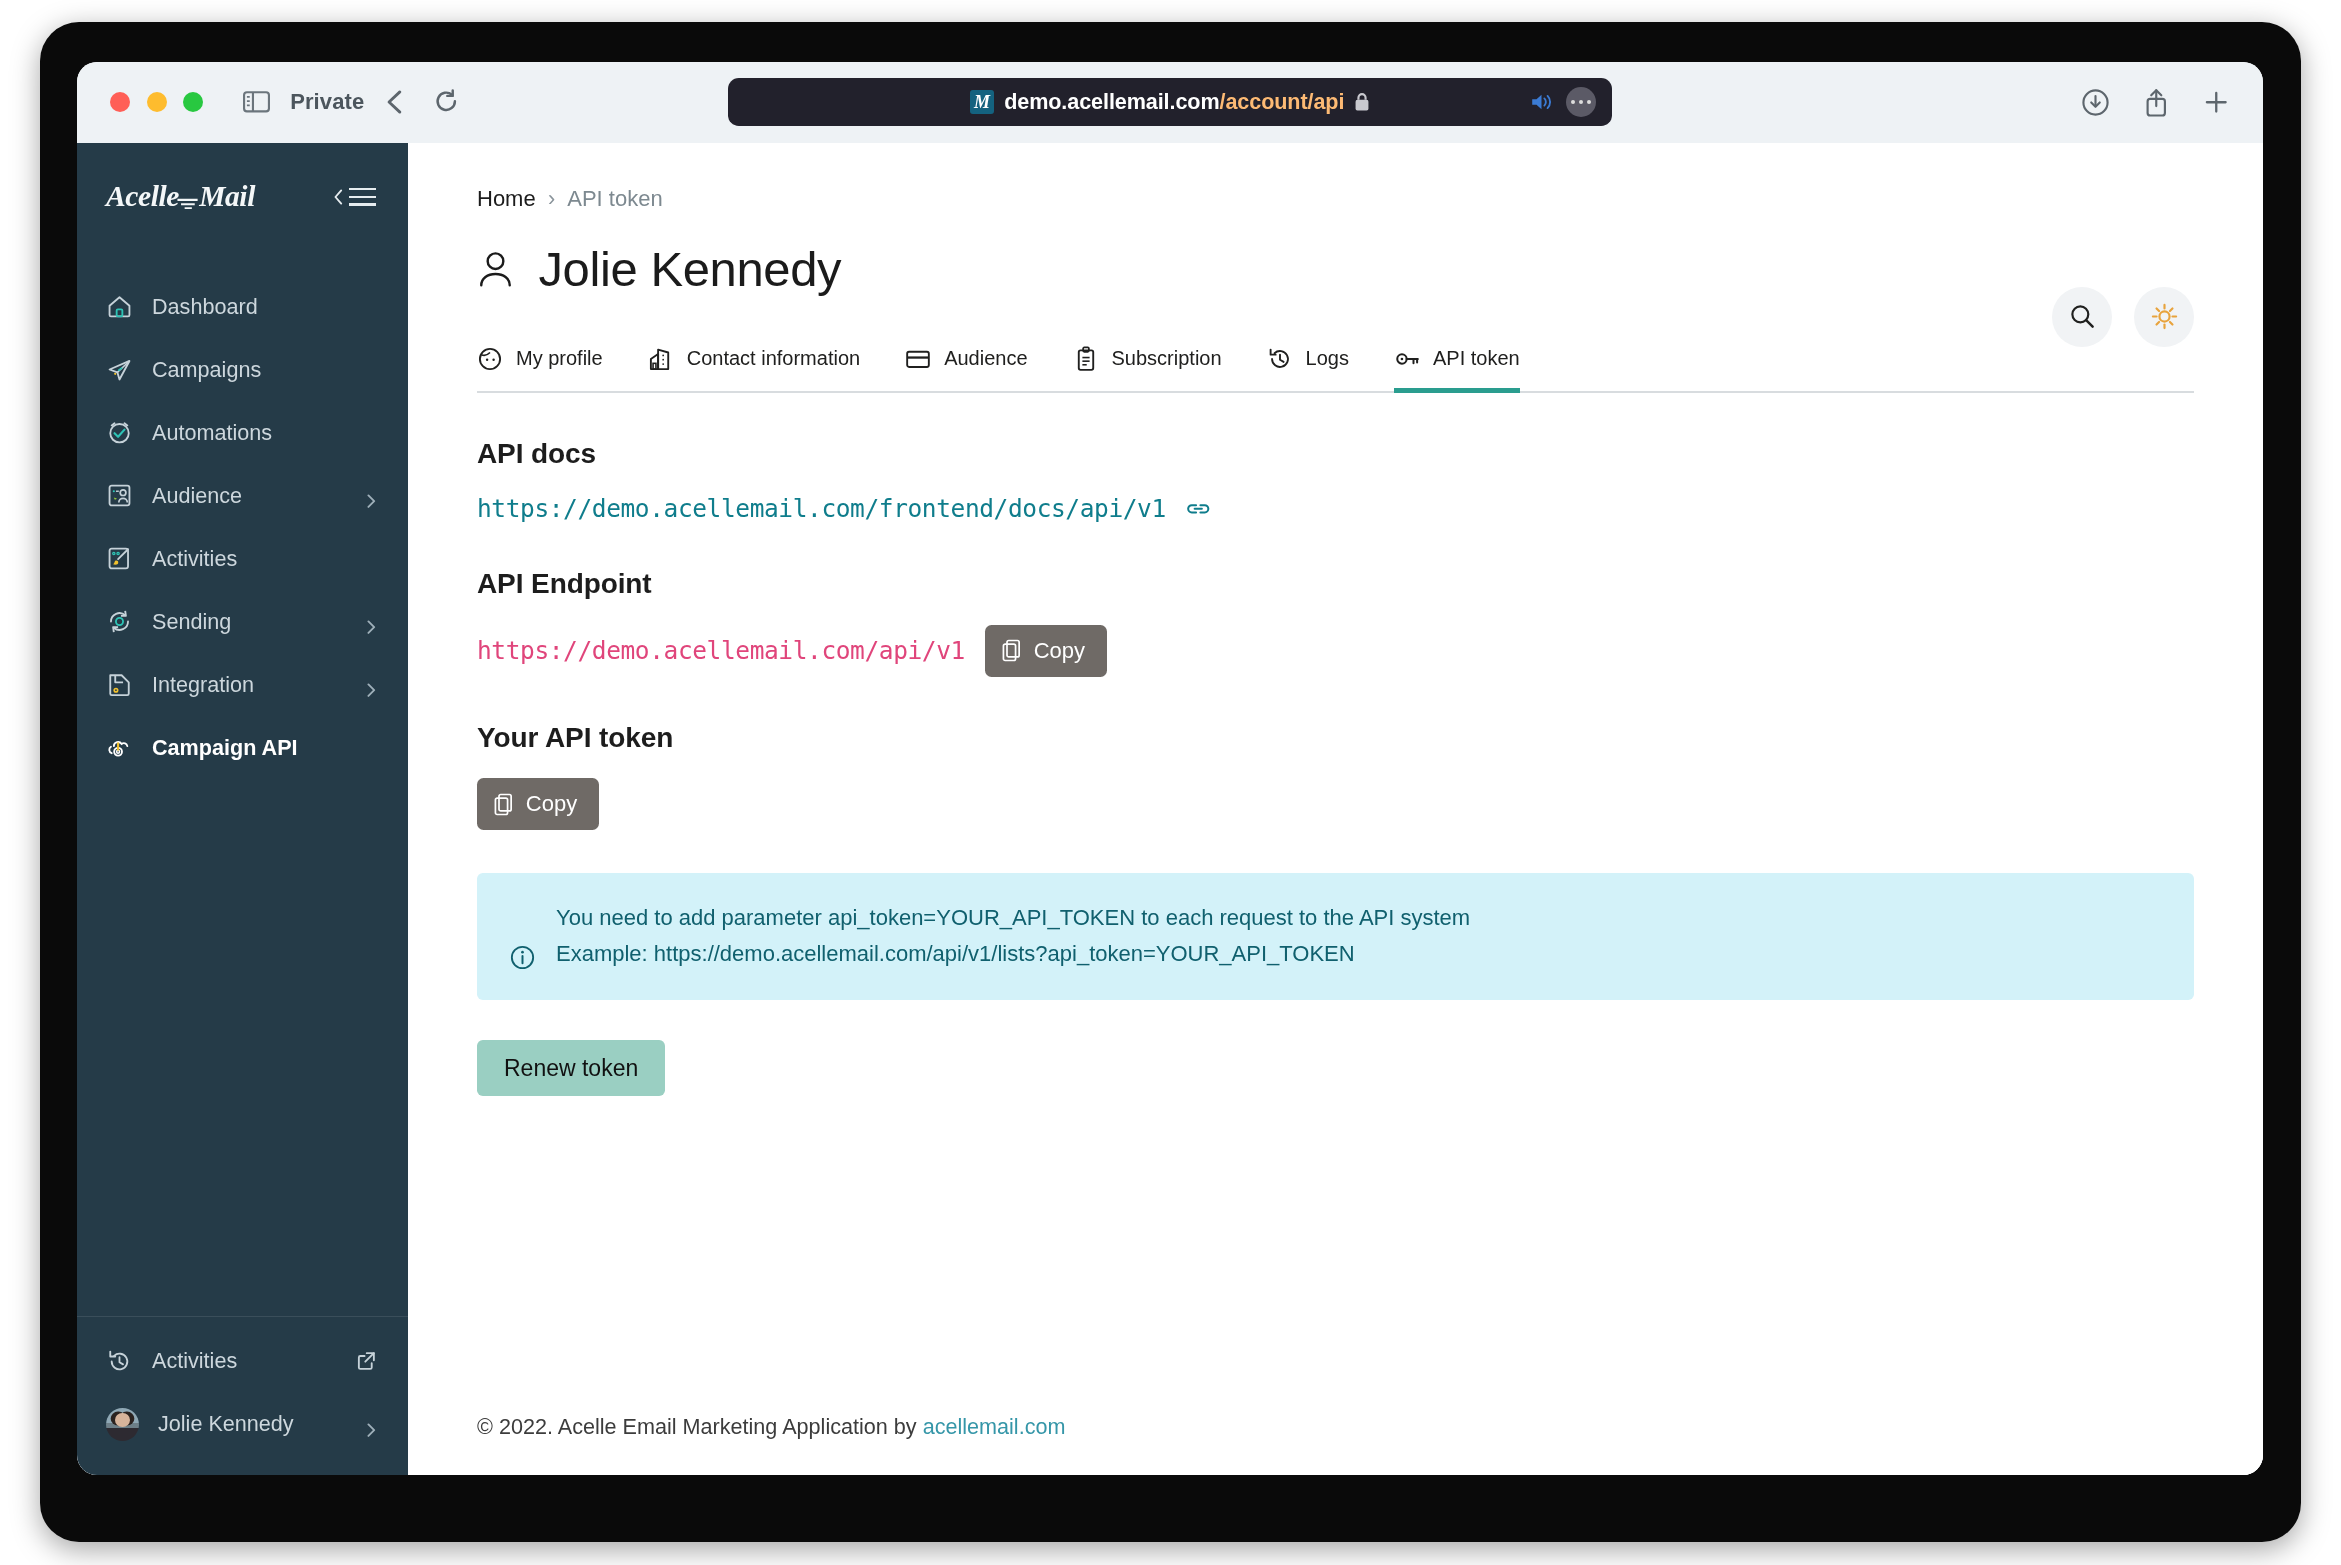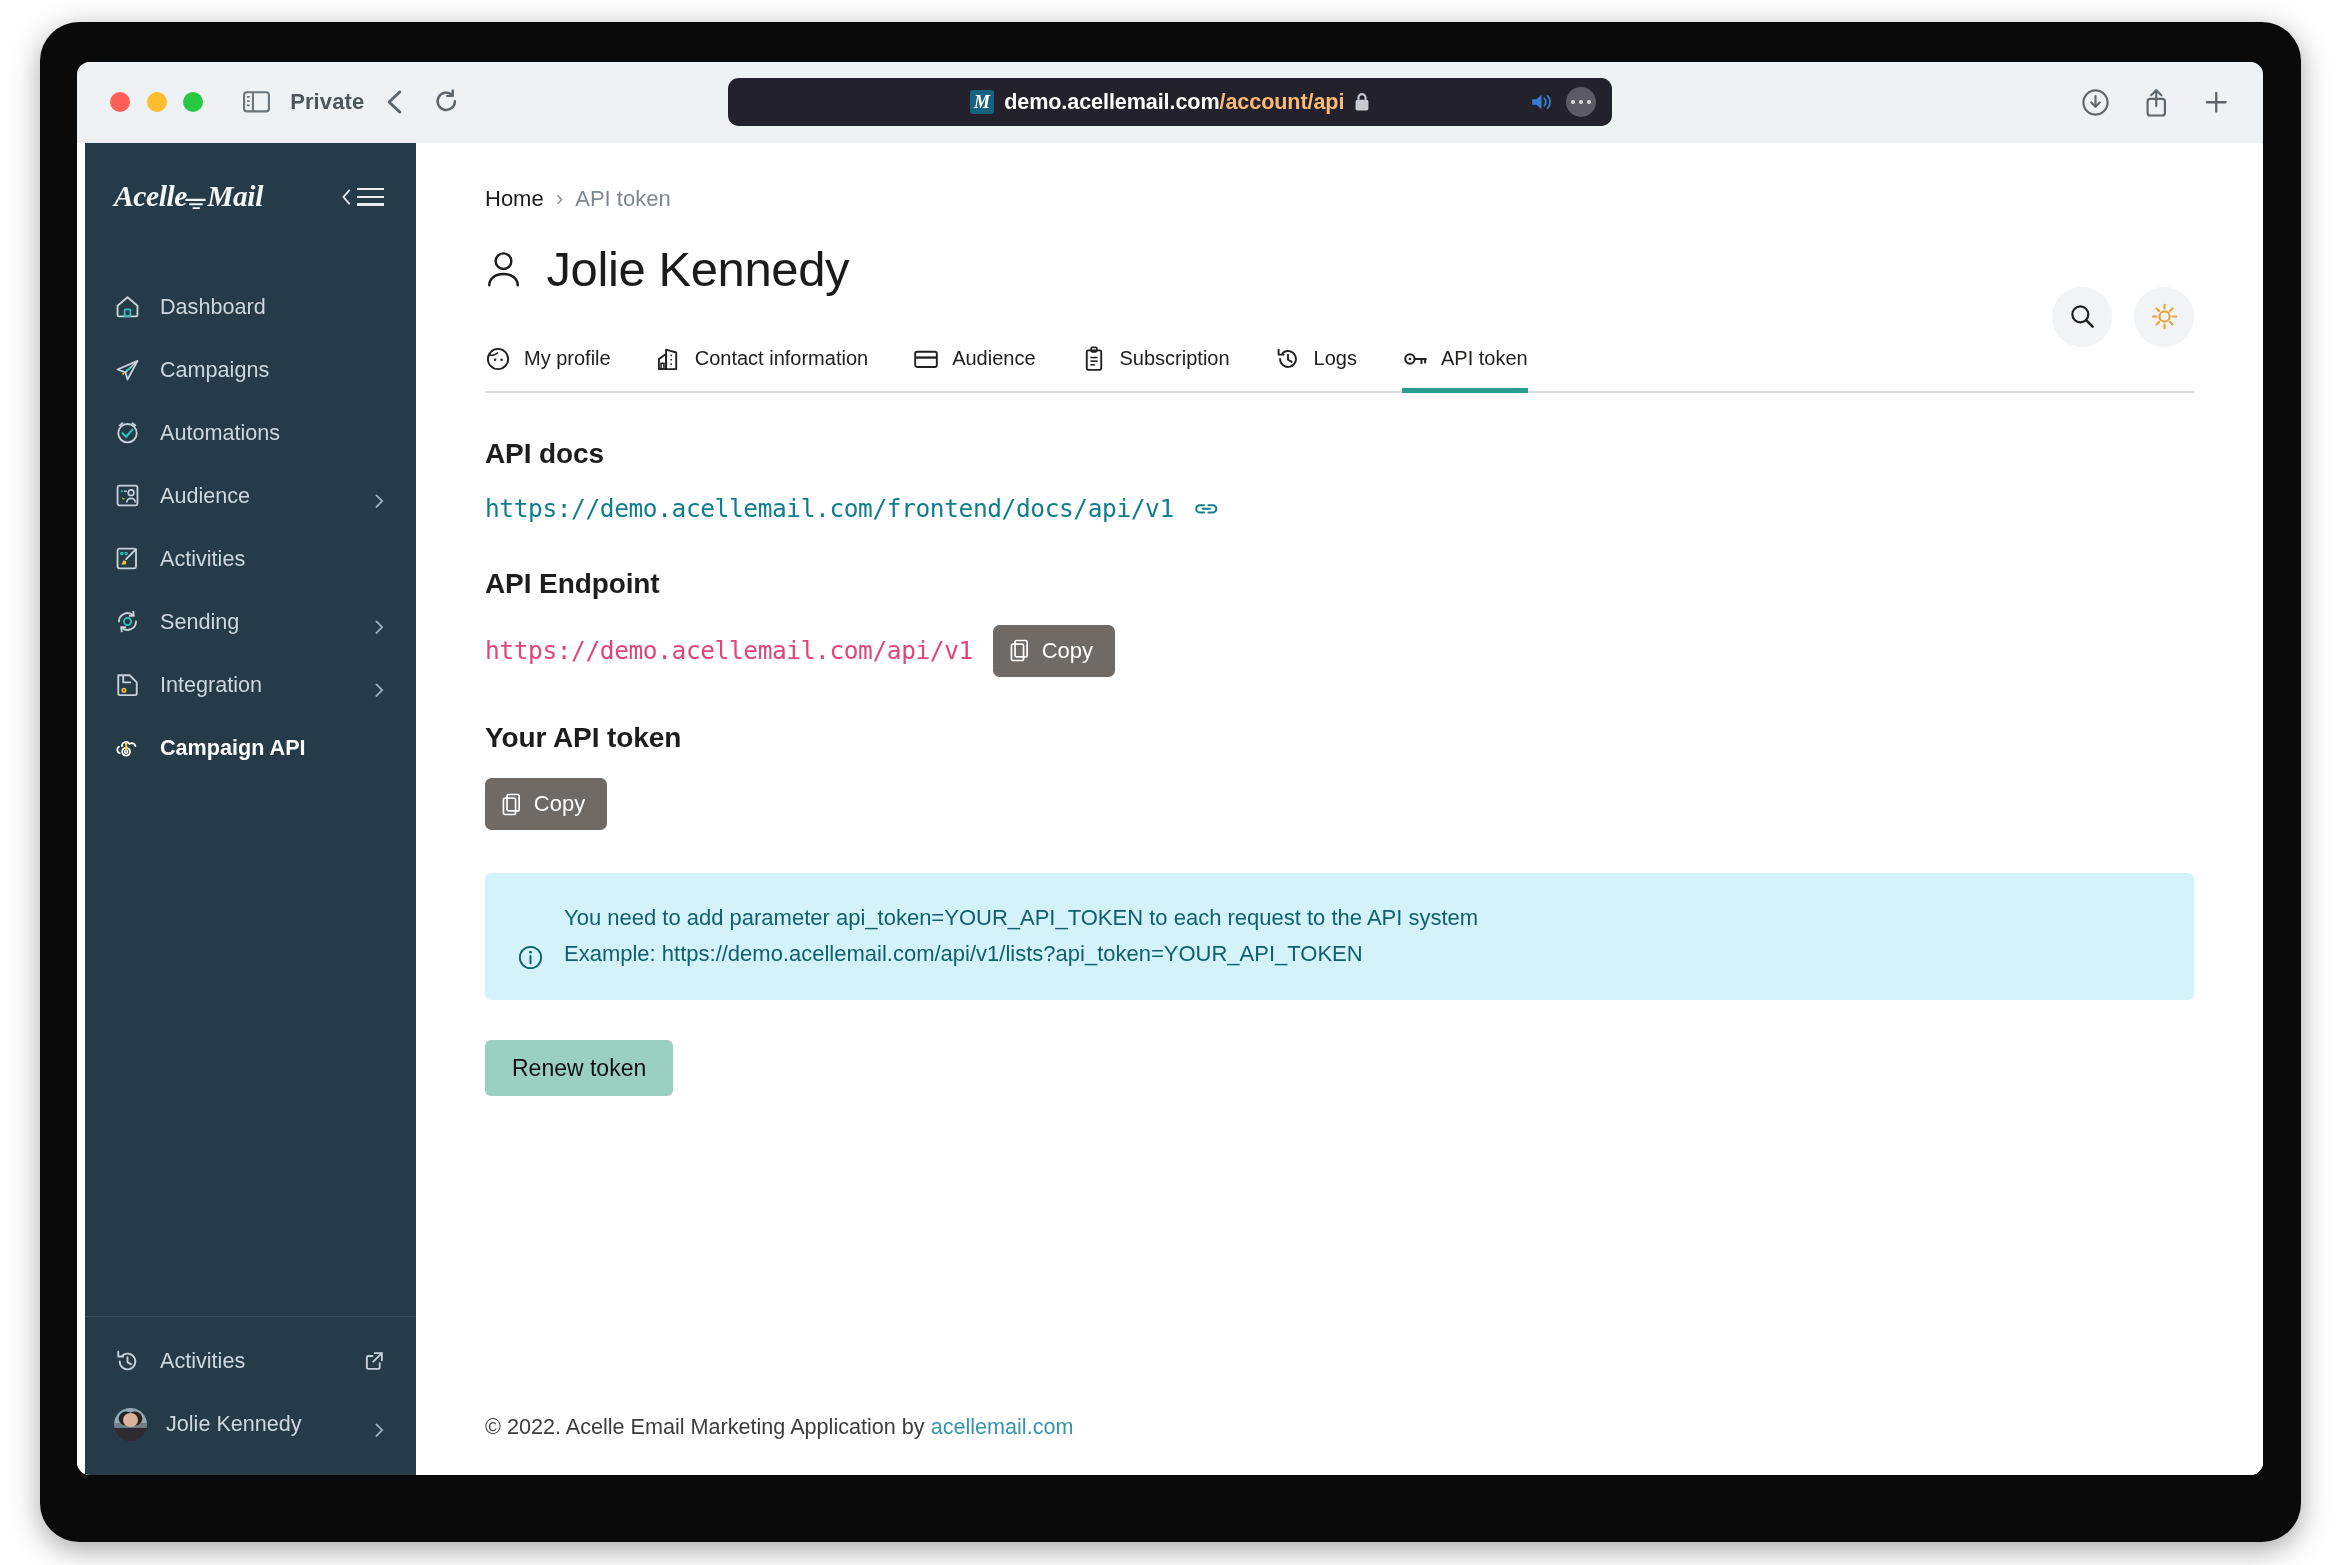--- a/index.html
+++ b/index.html
@@ -28,21 +28,21 @@
     border-radius: 39px;
     box-shadow: 0 7.2px 29px rgba(0,0,0,.35);
   }
   .device-inner {
     position: absolute;
     left: 37px;
     top: 40px;
     width: 2186px;
     height: 1413px;
     background: #eef2f5;
-    border-radius: 13px;
+    border-radius: 20px;
     overflow: hidden;
   }
 
   
   .chrome {
     position: relative;
     height: 81px;
     background: #eef2f5;
     display: flex;
     align-items: center;
@@ -139,21 +139,20 @@
   }
 
   
   .sidebar {
     width: 331px;
     background: #253b48;
     display: flex;
     flex-direction: column;
     flex: 0 0 331px;
     position: relative;
-    margin-left: 8px;
   }
   .brand-row {
     height: 108px;
     display: flex;
     align-items: center;
     justify-content: space-between;
     padding: 0 32px 0 29px;
   }
   .brand {
     display: flex;

